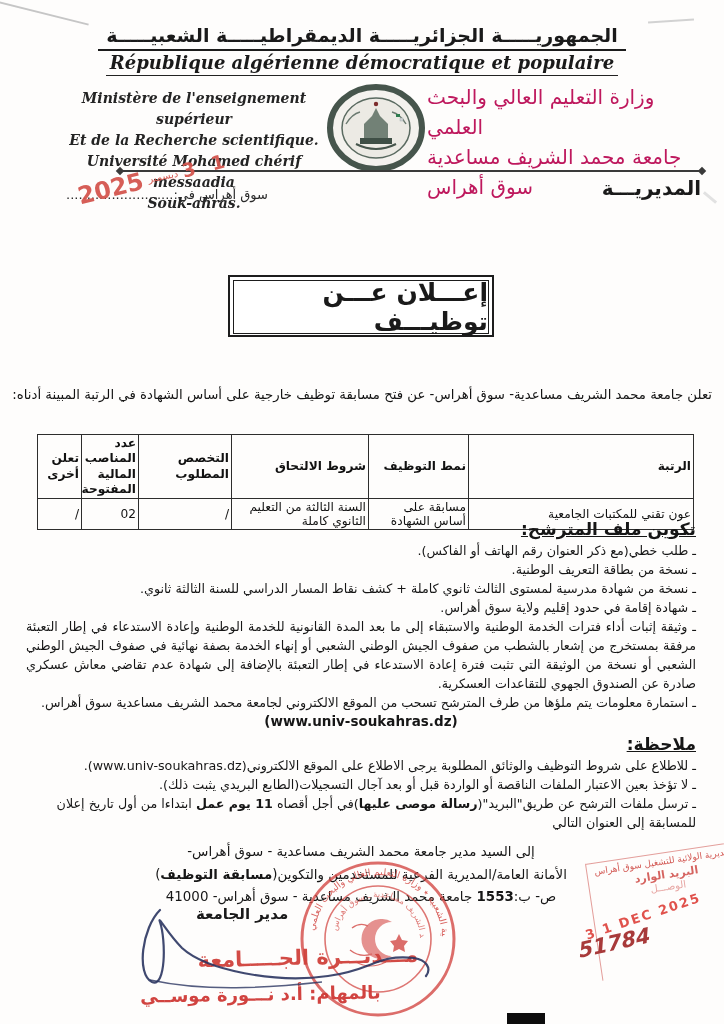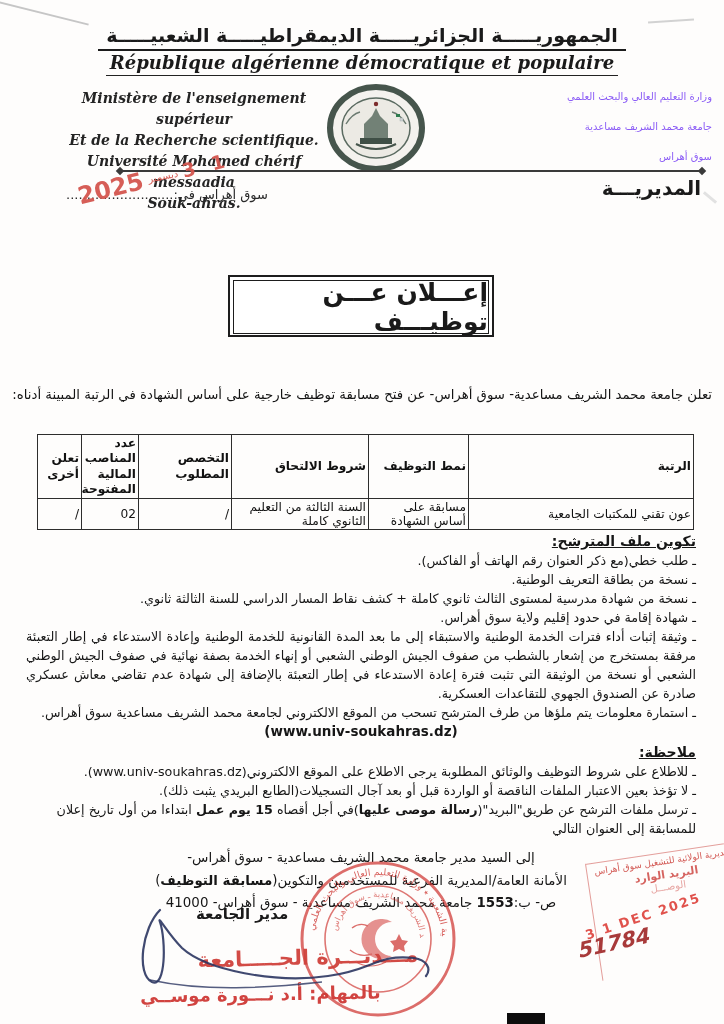--- a/index.html
+++ b/index.html
@@ -16,22 +16,22 @@
   .title-ar{left:0;right:0;top:24px;text-align:center;}
   .title-ar span{display:inline-block;font-weight:700;font-size:19px;letter-spacing:.5px;
                  border-bottom:2px solid #1c1c1c;padding:0 8px 3px;}
   .title-fr{left:0;right:0;top:52px;text-align:center;font-family:"DejaVu Serif",serif;}
   .title-fr span{display:inline-block;font-style:italic;font-weight:700;font-size:18px;
                  border-bottom:1.5px solid #222;padding:0 4px 2px;}
 
   .ministry-fr{left:44px;top:88px;width:300px;text-align:center;
                font-family:"DejaVu Serif",serif;font-style:italic;font-weight:600;
                font-size:14px;line-height:21px;color:#242424;}
-  .ministry-ar{right:12px;top:82px;width:285px;text-align:right;direction:rtl;
-               font-size:10px;line-height:30px;color:#8b5cf6;}
+  .ministry-ar{right:12px;top:82px;width:285px;text-align:left;direction:rtl;
+               font-size:20px;line-height:30px;color:#be185d;}
 
   .logo{left:326px;top:84px;width:100px;height:88px;}
 
   .rule{left:120px;top:170px;width:582px;height:2px;background:#3a3a3a;}
   .rule::before,.rule::after{content:"";position:absolute;width:6px;height:6px;background:#3a3a3a;
         transform:rotate(45deg);top:-2px;}
   .rule::before{left:-3px;} .rule::after{right:-3px;}
 
   .directorate{right:10px;top:176px;width:125px;text-align:center;font-weight:700;font-size:20px;direction:rtl;}
   .date-line{left:66px;top:187px;width:226px;direction:rtl;text-align:left;font-size:13px;color:#2a2a2a;}
@@ -50,21 +50,21 @@
   .intro{left:8px;right:12px;top:387px;direction:rtl;text-align:right;font-size:13.3px;color:#141414;margin:0;}
 
   table.pos{position:absolute;left:37px;top:434px;width:656px;border-collapse:collapse;direction:rtl;
             table-layout:fixed;}
   table.pos th,table.pos td{border:1px solid #2d2d2d;text-align:right;vertical-align:middle;
             color:#111;padding:1px 2px;overflow:hidden;}
   table.pos th{font-size:12.2px;font-weight:700;height:46px;line-height:1.25;}
   table.pos td{font-size:12.2px;height:25px;}
 
   .content{left:26px;top:517px;width:670px;direction:rtl;text-align:right;color:#161616;}
-  .sec-h{font-weight:700;font-size:14px;text-decoration:underline;margin:16px 0 2px;}
+  .sec-h{font-weight:700;font-size:17px;text-decoration:underline;margin:2px 0 2px;}
   .bullet{font-size:12.7px;line-height:19px;}
   .bullet.long{text-align:justify;text-align-last:right;}
   .website{text-align:center;font-weight:700;font-size:13.5px;direction:ltr;margin:1px 0 2px;}
   .note-h{margin-top:5px;}
   .address{text-align:center;margin-top:9px;font-size:13.4px;line-height:22.5px;}
 
   .sig-title{left:196px;top:905px;font-weight:700;font-size:15px;direction:rtl;}
 
   .round-stamp{left:296px;top:858px;width:164px;height:162px;opacity:.92;}
 
@@ -189,21 +189,21 @@
     <div class="bullet">ـ نسخة من شهادة مدرسية لمستوى الثالث ثانوي كاملة + كشف نقاط المسار الدراسي للسنة الثالثة ثانوي.</div>
     <div class="bullet">ـ شهادة إقامة في حدود إقليم ولاية سوق أهراس.</div>
     <div class="bullet long">ـ وثيقة إثبات أداء فترات الخدمة الوطنية والاستبقاء إلى ما بعد المدة القانونية للخدمة الوطنية وإعادة الاستدعاء في إطار التعبئة مرفقة بمستخرج من إشعار بالشطب من صفوف الجيش الوطني الشعبي أو إنهاء الخدمة بصفة نهائية في صفوف الجيش الوطني الشعبي أو نسخة من الوثيقة التي تثبت فترة إعادة الاستدعاء في إطار التعبئة بالإضافة إلى شهادة عدم تقاضي معاش عسكري صادرة عن الصندوق الجهوي للتقاعدات العسكرية.</div>
     <div class="bullet">ـ استمارة معلومات يتم ملؤها من طرف المترشح تسحب من الموقع الالكتروني لجامعة  محمد الشريف مساعدية سوق أهراس.</div>
     <div class="website" dir="ltr">(www.univ-soukahras.dz)</div>
 
     <div class="sec-h note-h">ملاحظة:</div>
     <div class="bullet">ـ للاطلاع على شروط التوظيف والوثائق المطلوبة يرجى الاطلاع على الموقع الالكتروني(www.univ-soukahras.dz).</div>
     <div class="bullet">ـ لا تؤخذ بعين الاعتبار الملفات الناقصة أو الواردة قبل أو بعد آجال التسجيلات(الطابع البريدي يثبت ذلك).</div>
     <div class="bullet">
-      <span>ـ ترسل ملفات الترشح عن طريق"البريد"(</span><b>رسالة موصى عليها</b><span>)في أجل أقصاه </span><b>15 يوم عمل</b><span> ابتداءا من أول تاريخ إعلان للمسابقة إلى العنوان التالي</span>
+      <span>ـ ترسل ملفات الترشح عن طريق"البريد"(</span><b>رسالة موصى عليها</b><span>)في أجل أقصاه </span><b>11 يوم عمل</b><span> ابتداءا من أول تاريخ إعلان للمسابقة إلى العنوان التالي</span>
     </div>
 
     <div class="address">
       <div>إلى السيد مدير جامعة محمد الشريف مساعدية - سوق أهراس-</div>
       <div>
         <span>الأمانة العامة/المديرية الفرعية للمستخدمين والتكوين(</span><b>مسابقة التوظيف</b><span>)</span>
       </div>
       <div>
         <span>ص- ب:</span><b>1553</b><span> جامعة محمد الشريف مساعدية - سوق أهراس- 41000</span>
       </div>

